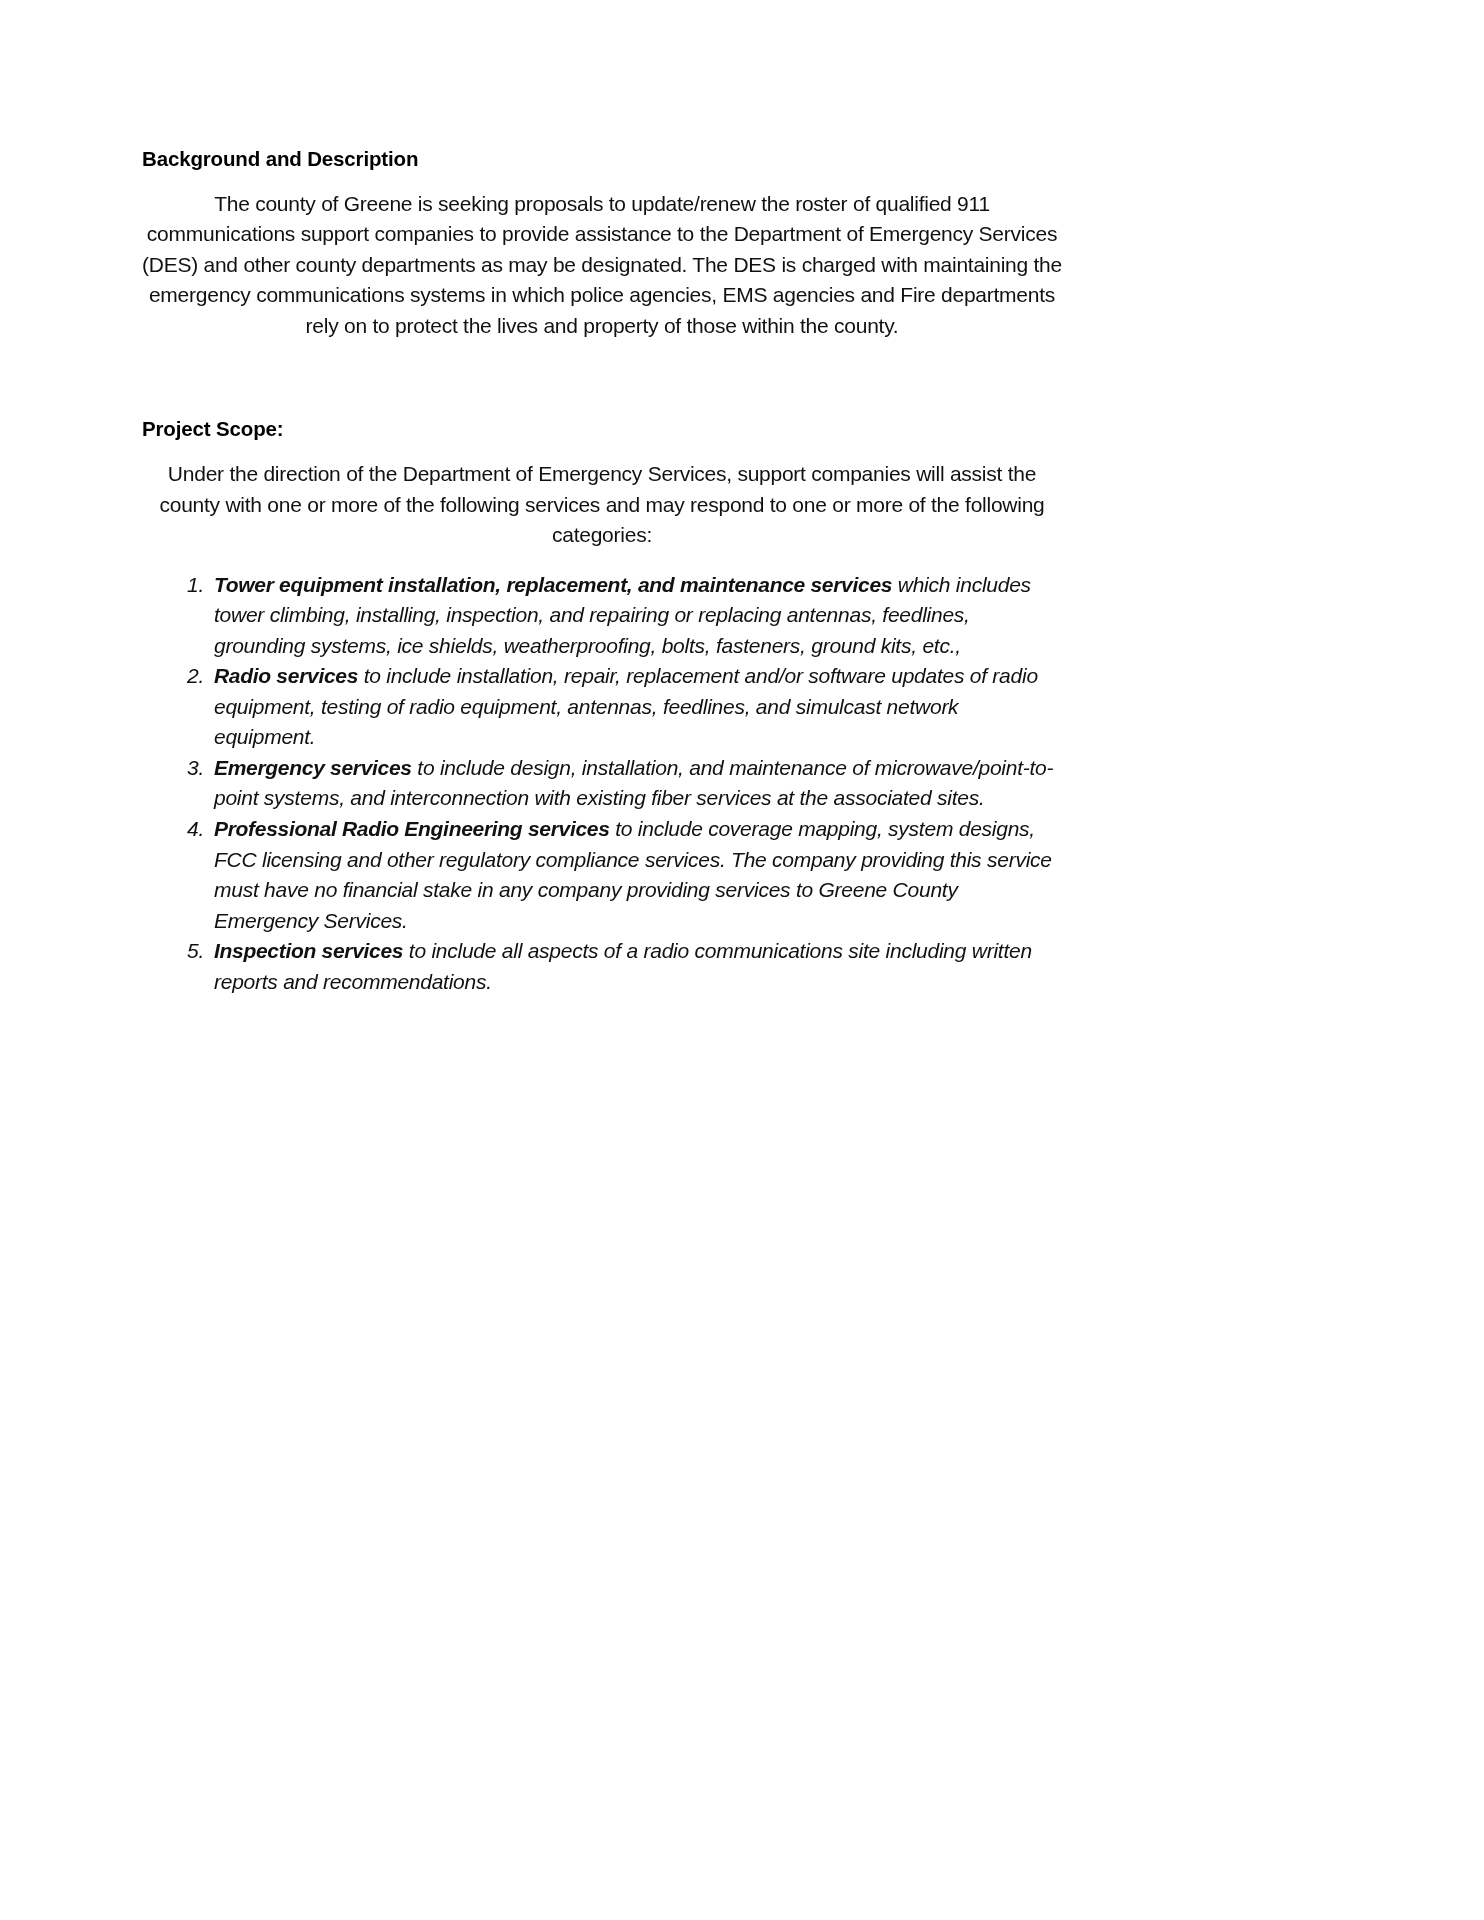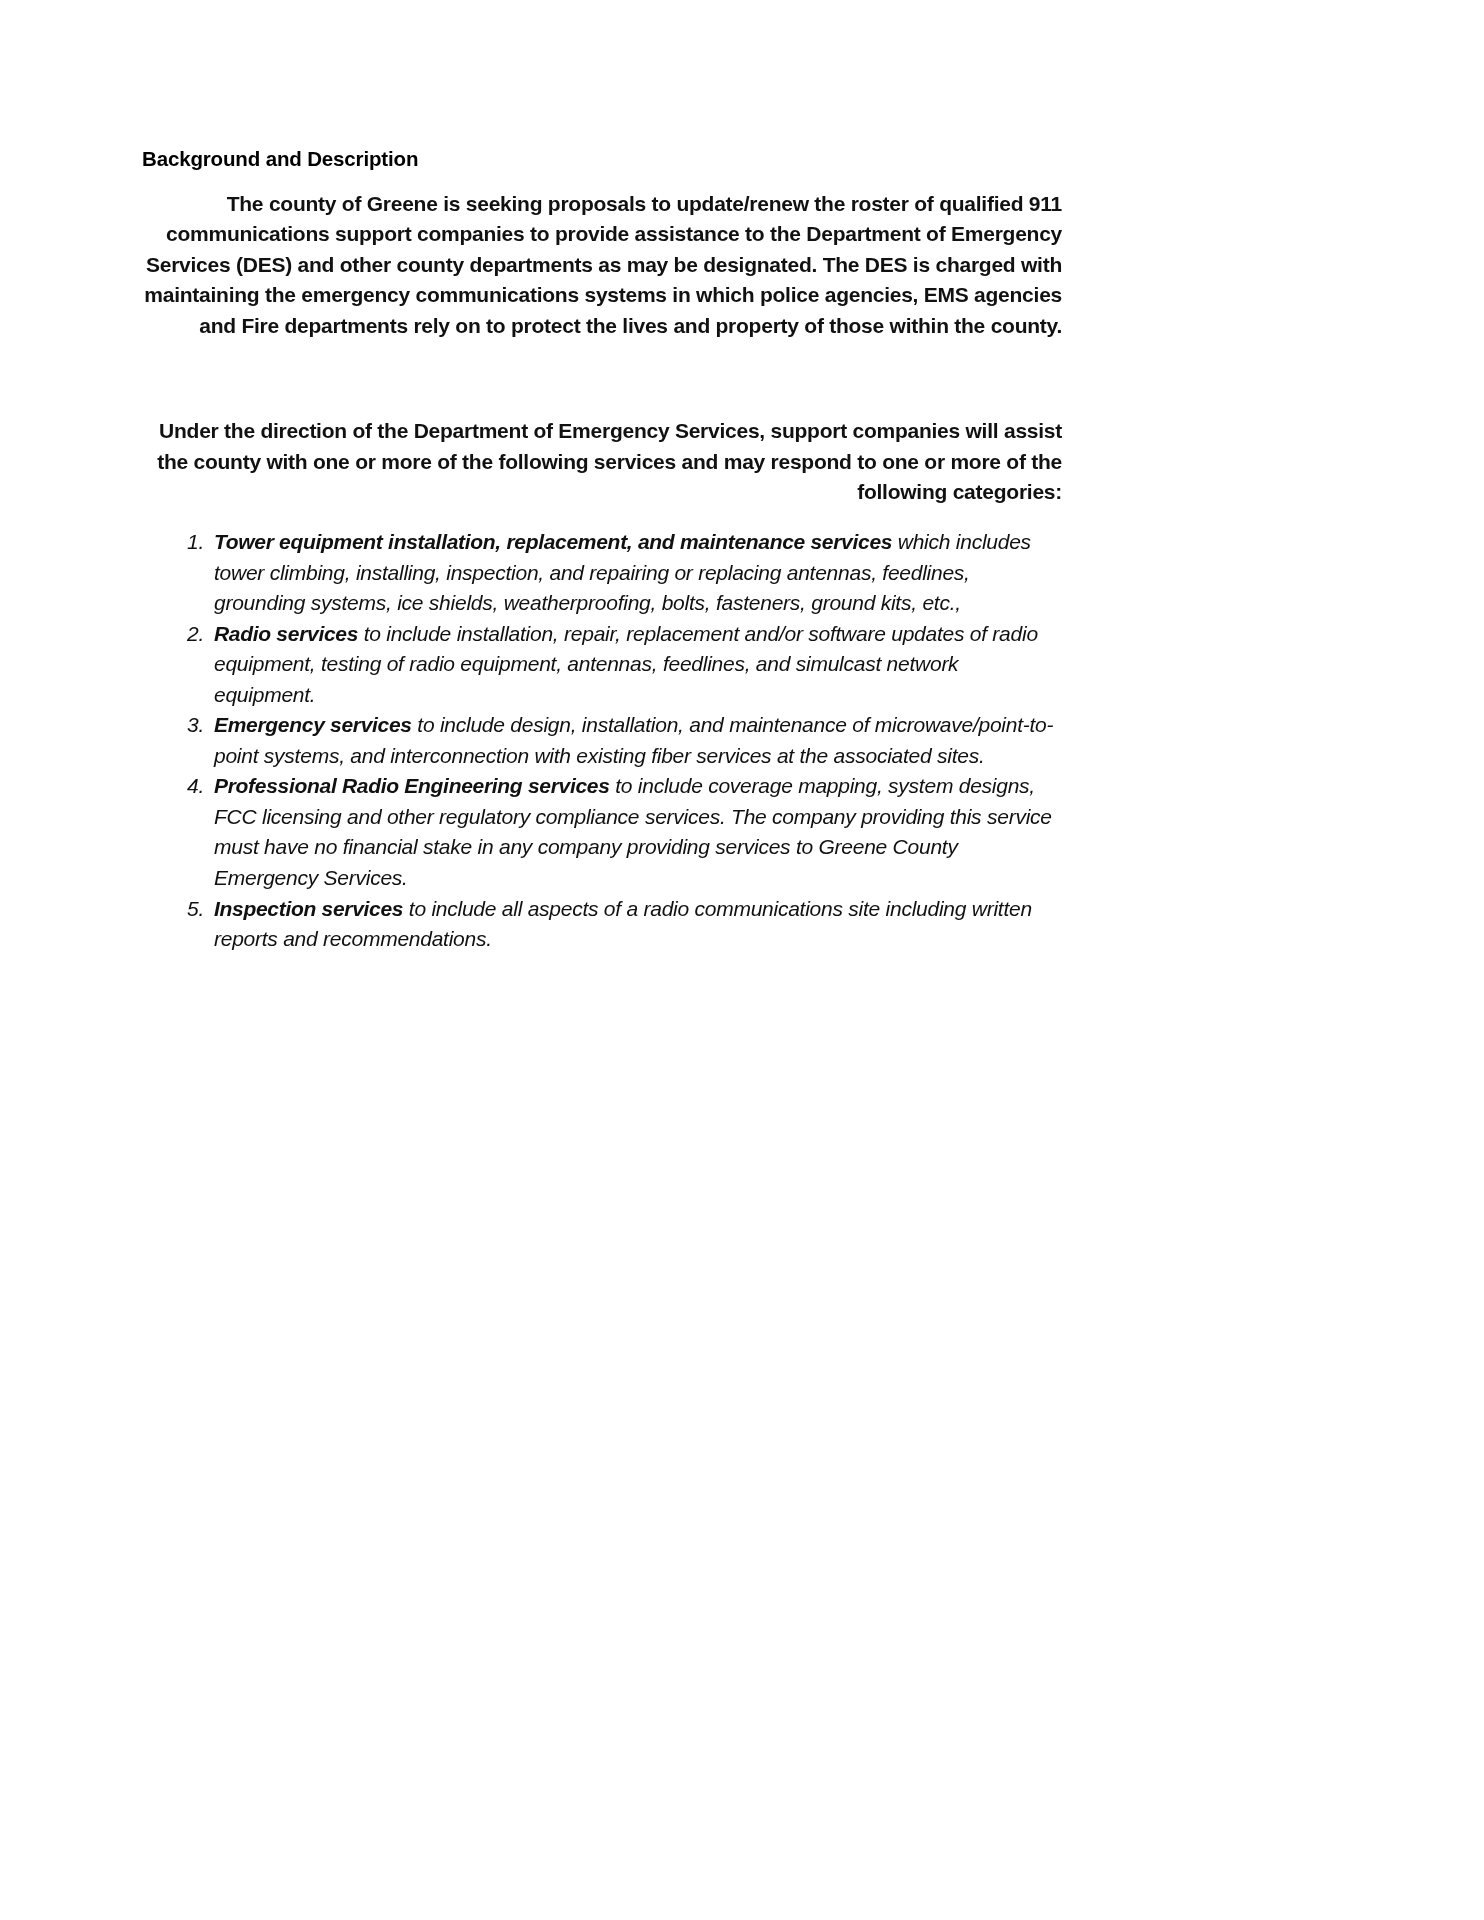--- a/index.html
+++ b/index.html
@@ -42,22 +42,21 @@
     line-height: 1.3;
     color: #000000;
   }
 
   p.body-text {
     font-size: 21px;
     line-height: 1.455;
     margin: 0 0 19px 0;
     letter-spacing: -0.25px;
     color: #111111;
-    text-align: right;
-    font-weight: bold;
+    text-align: center;
   }
 
   .gap-large {
     height: 56px;
   }
 
   ol.scope-list {
     margin: 0;
     padding: 0 0 0 0;
     list-style: none;
@@ -103,20 +102,21 @@
 <div class="page">
   <div class="content">
 
     <h2 class="section-heading">Background and Description</h2>
 
     <p class="body-text">The county of Greene is seeking proposals to update/renew the roster of qualified 911 communications support companies to provide assistance to the Department of Emergency Services (DES) and other county departments as may be designated. The DES is charged with maintaining the emergency communications systems in which police agencies, EMS agencies and Fire departments rely on to protect the lives and property of those within the county.</p>
 
 
     <div class="gap-large"></div>
 
+    <h2 class="section-heading heading-block-2">Project Scope:</h2>
 
     <p class="body-text">Under the direction of the Department of Emergency Services, support companies will assist the county with one or more of the following services and may respond to one or more of the following categories:</p>
 
     <ol class="scope-list">
       <li>
         <span class="lead">Tower equipment installation, replacement, and maintenance services</span><span> which includes tower climbing, installing, inspection, and repairing or replacing antennas, feedlines, grounding systems, ice shields, weatherproofing, bolts, fasteners, ground kits, etc.,</span>
       </li>
       <li>
         <span class="lead">Radio services</span><span> to include installation, repair, replacement and/or software updates of radio equipment, testing of radio equipment, antennas, feedlines, and simulcast network equipment.</span>
       </li>

